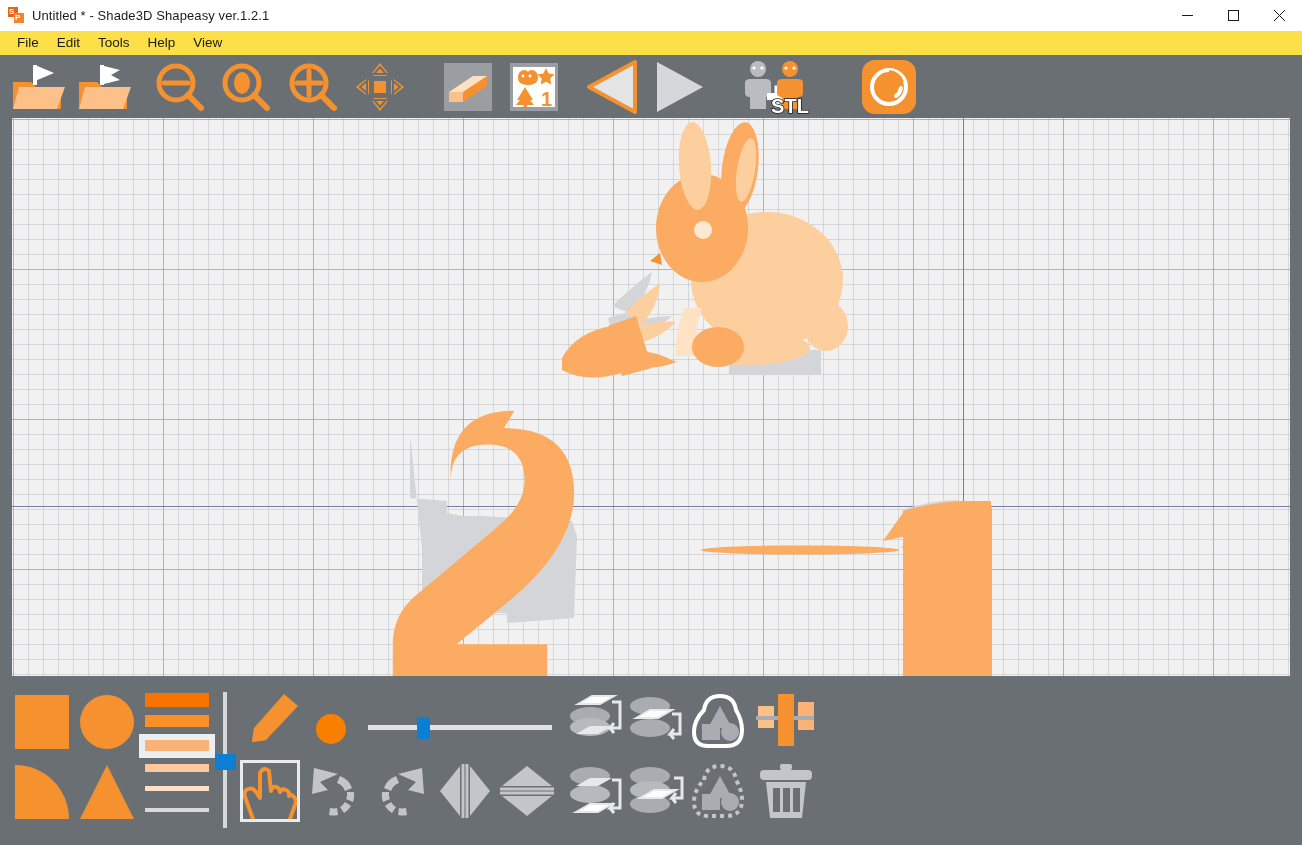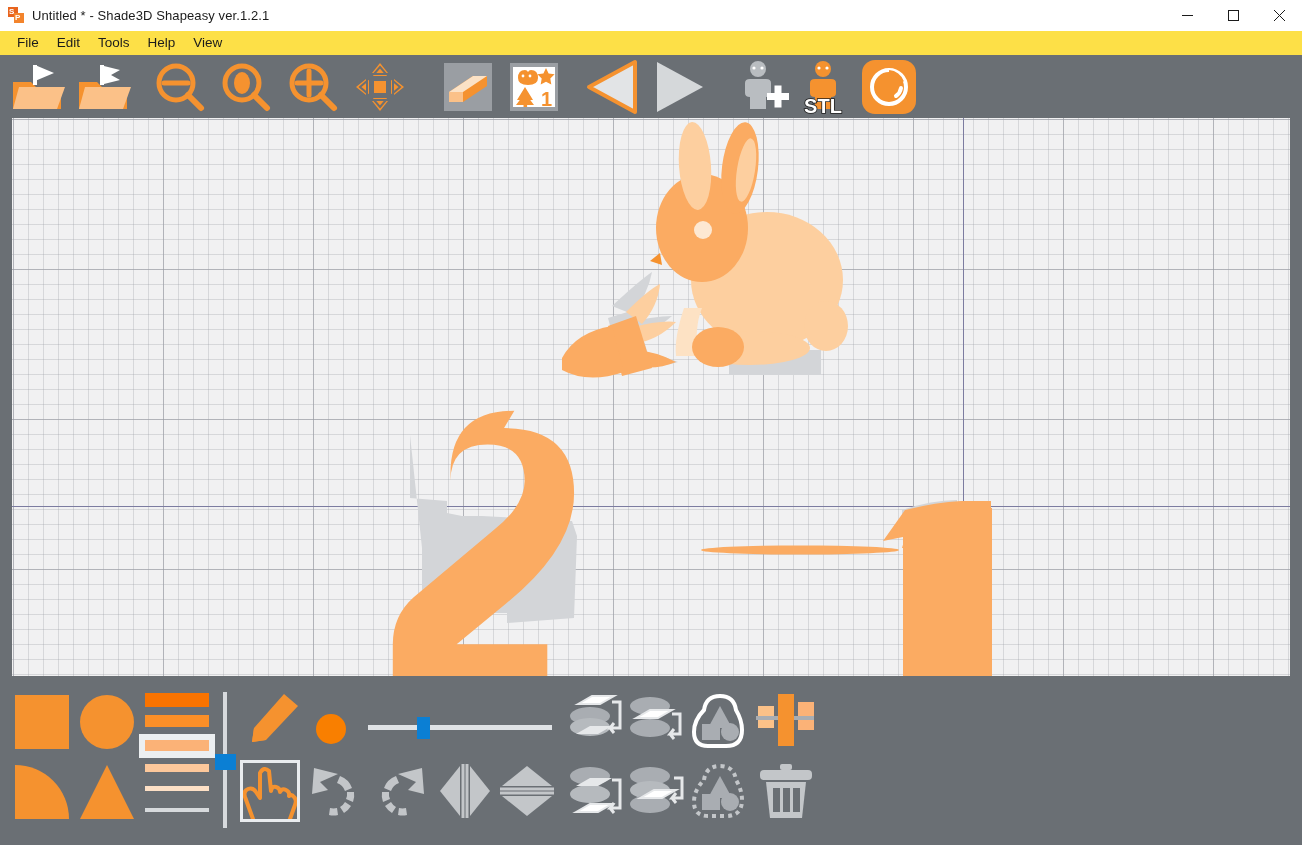--- a/index.html
+++ b/index.html
@@ -219,21 +219,21 @@
           <circle cx="23" cy="9" r="1.6" fill="#fff"></circle>
             <circle cx="31" cy="9" r="1.6" fill="#fff"></circle>
         </g>
         <g fill="#ffffff">
           <rect x="36" y="34" width="22" height="7"></rect>
           <rect x="43.5" y="26.5" width="7" height="22"></rect>
         </g>
       </svg>
     </div>
 
-    <div class="tb" style="left:792px; width:62px; flex-direction:column;">
+    <div class="tb" style="left:759px; width:62px; flex-direction:column;">
       <svg width="60" height="56" viewBox="0 0 60 56">
         <g fill="#f5922f">
           <circle cx="30" cy="10" r="8"></circle>
           <path d="M17 24 q0-4 5-4 h16 q5 0 5 4 v10 q0 4-5 4 v12 h-16 v-12 q-5 0-5-4 Z"></path>
           <circle cx="26" cy="9" r="1.6" fill="#fff"></circle>
             <circle cx="34" cy="9" r="1.6" fill="#fff"></circle>
         </g>
         <text x="30" y="54" text-anchor="middle" font-family="Liberation Sans, sans-serif" font-size="20" font-weight="bold" fill="#ffffff" stroke="#1b1b1b" stroke-width="1.6" paint-order="stroke">STL</text>
       </svg>
     </div>

